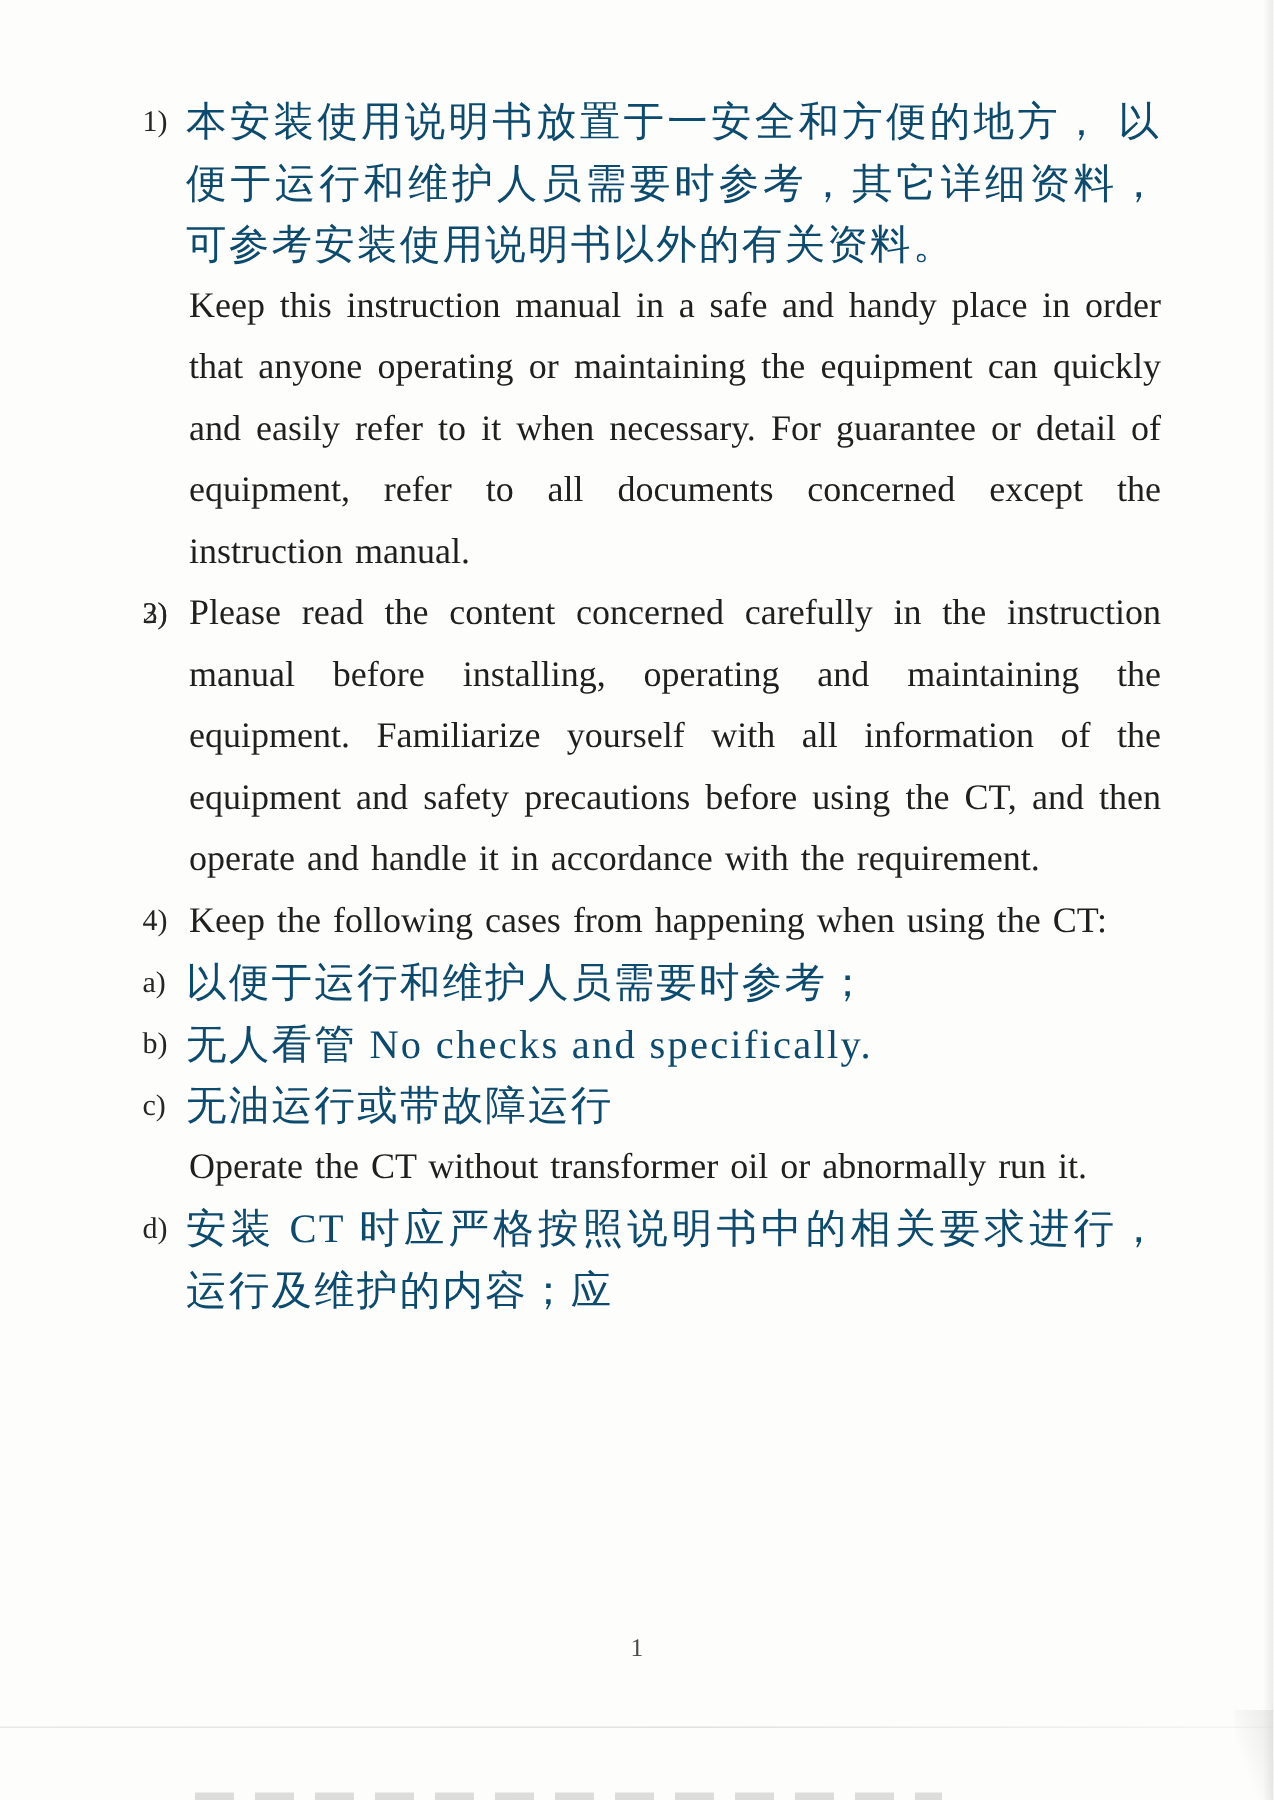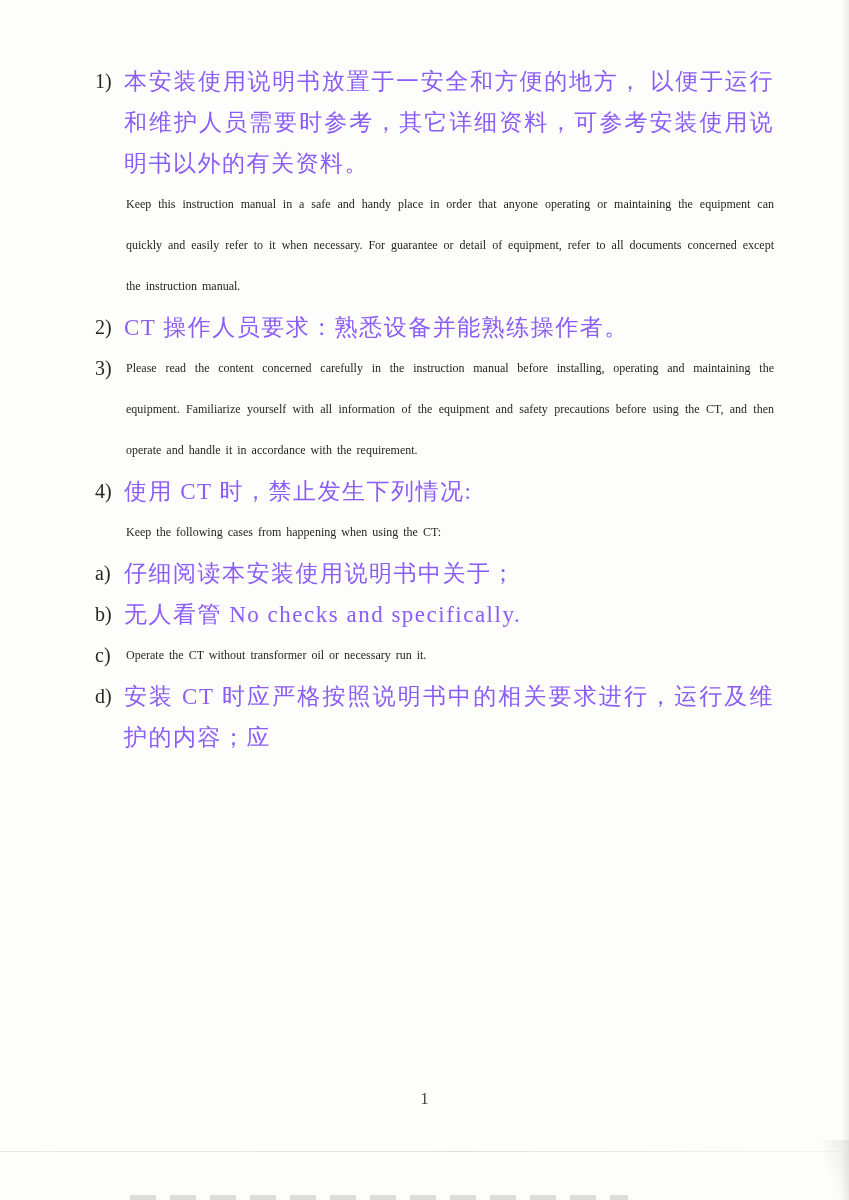--- a/index.html
+++ b/index.html
@@ -28,31 +28,31 @@
   .marker {
     position: absolute;
     left: 0;
     top: 0;
     line-height: 41px;
     font-size: 20px;
     color: #262626;
   }
   p.zh {
     margin: 0;
-    font-size: 23px;
+    font-size: 27px;
     line-height: 41px;
     letter-spacing: 1.5px;
     text-align: justify;
     text-align-last: left;
-    color: #8b5cf6;
+    color: #0c4a6e;
   }
   p.en {
     margin: 0;
     padding-left: 2px;
-    font-size: 12px;
+    font-size: 24px;
     line-height: 41px;
     text-align: justify;
     text-align-last: left;
     word-spacing: 2px;
     color: #1f1f1f;
   }
   .page-footer {
     position: absolute;
     top: 1089px;
     left: 0;
@@ -104,47 +104,46 @@
 <div class="doc">
 
   <div class="item">
     <span class="marker">1)</span>
     <p class="zh">本安装使用说明书放置于一安全和方便的地方， 以便于运行和维护人员需要时参考，其它详细资料，可参考安装使用说明书以外的有关资料。</p>
     <p class="en">Keep this instruction manual in a safe and handy place in order that anyone operating or maintaining the equipment can quickly and easily refer to it when necessary. For guarantee or detail of equipment, refer to all documents concerned except the instruction manual.</p>
   </div>
 
   <div class="item">
     <span class="marker">2)</span>
-    <p class="zh">CT 操作人员要求：熟悉设备并能熟练操作者。</p>
   </div>
 
   <div class="item">
     <span class="marker">3)</span>
     <p class="en">Please read the content concerned carefully in the instruction manual before installing, operating and maintaining the equipment. Familiarize yourself with all information of the equipment and safety precautions before using the CT, and then operate and handle it in accordance with the requirement.</p>
   </div>
 
   <div class="item">
     <span class="marker">4)</span>
-    <p class="zh">使用 CT 时，禁止发生下列情况:</p>
     <p class="en">Keep the following cases from happening when using the CT:</p>
   </div>
 
   <div class="item">
     <span class="marker">a)</span>
-    <p class="zh">仔细阅读本安装使用说明书中关于；</p>
+    <p class="zh">以便于运行和维护人员需要时参考；</p>
   </div>
 
   <div class="item">
     <span class="marker">b)</span>
     <p class="zh">无人看管 No checks and specifically.</p>
   </div>
 
   <div class="item">
     <span class="marker">c)</span>
-    <p class="en">Operate the CT without transformer oil or necessary run it.</p>
+    <p class="zh">无油运行或带故障运行</p>
+    <p class="en">Operate the CT without transformer oil or abnormally run it.</p>
   </div>
 
   <div class="item">
     <span class="marker">d)</span>
     <p class="zh">安装 CT 时应严格按照说明书中的相关要求进行，运行及维护的内容；应</p>
   </div>
 
 </div>
 
 <div class="page-footer">1</div>

